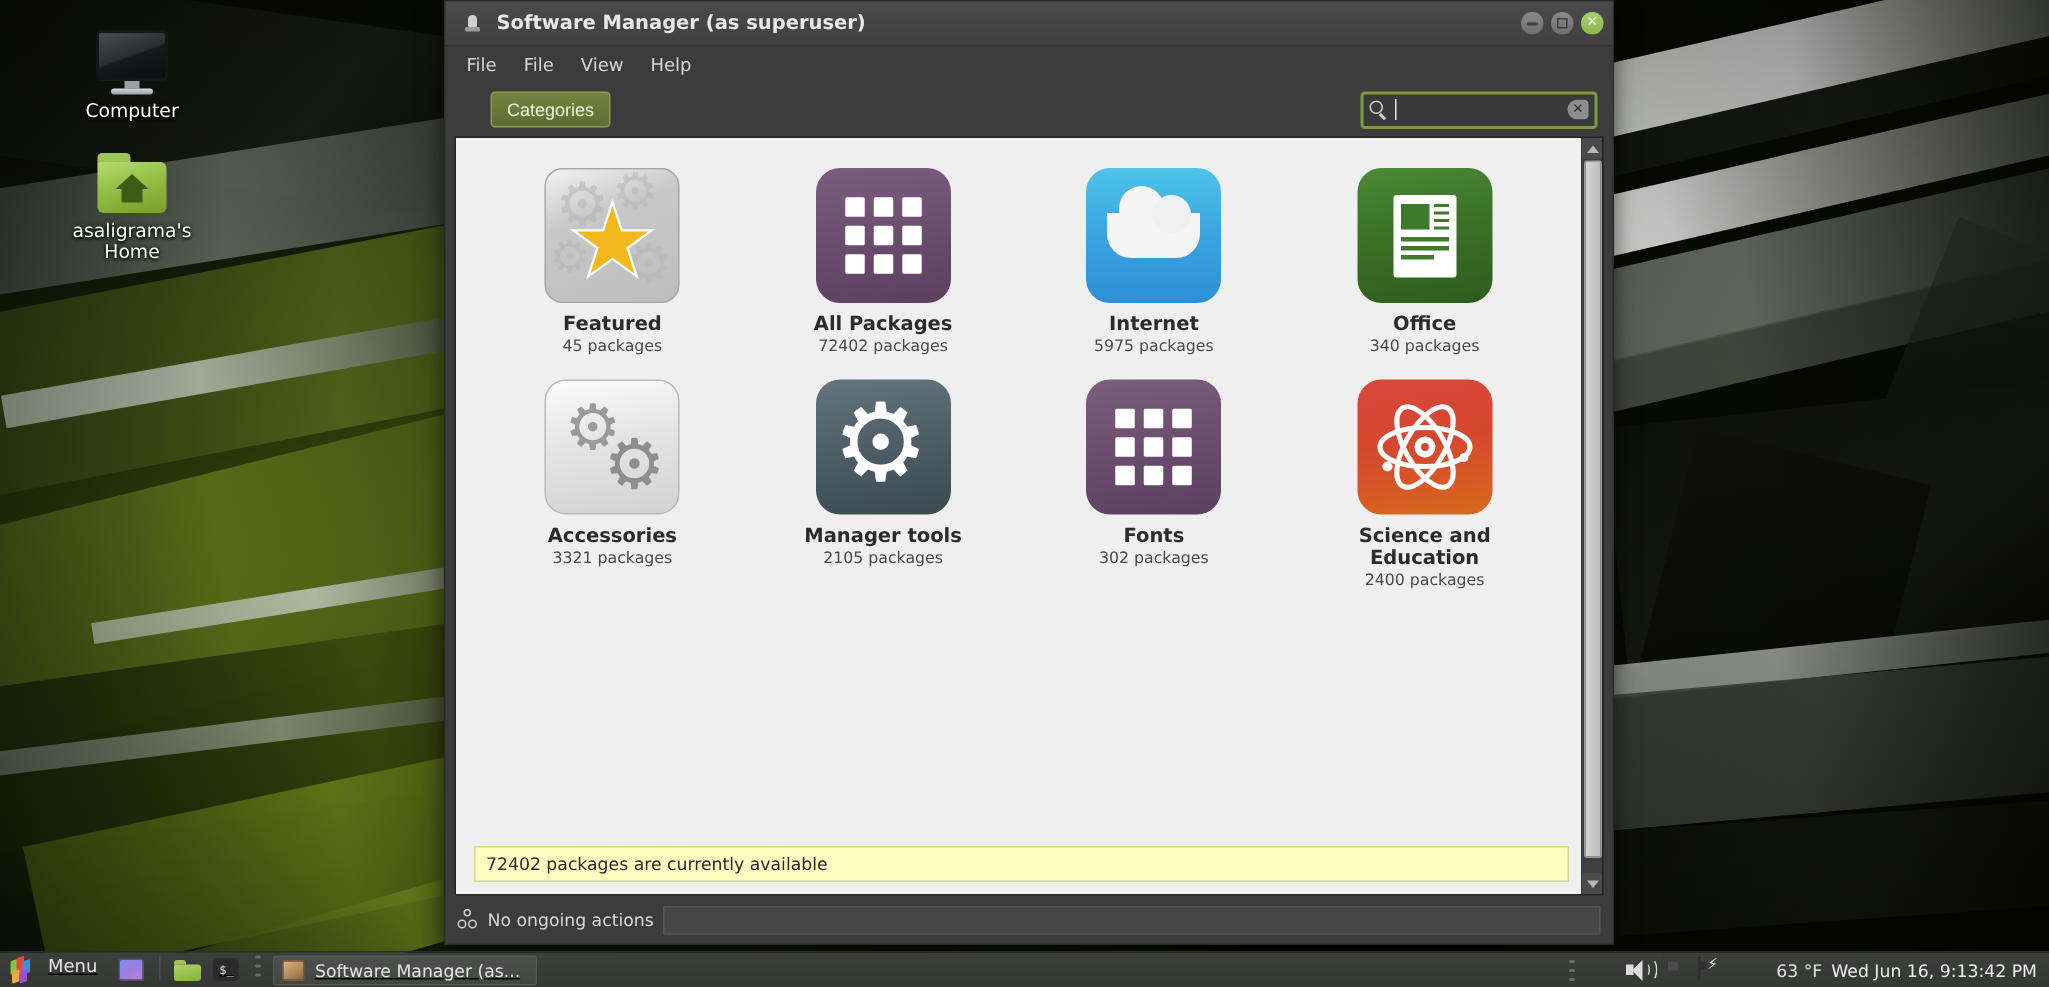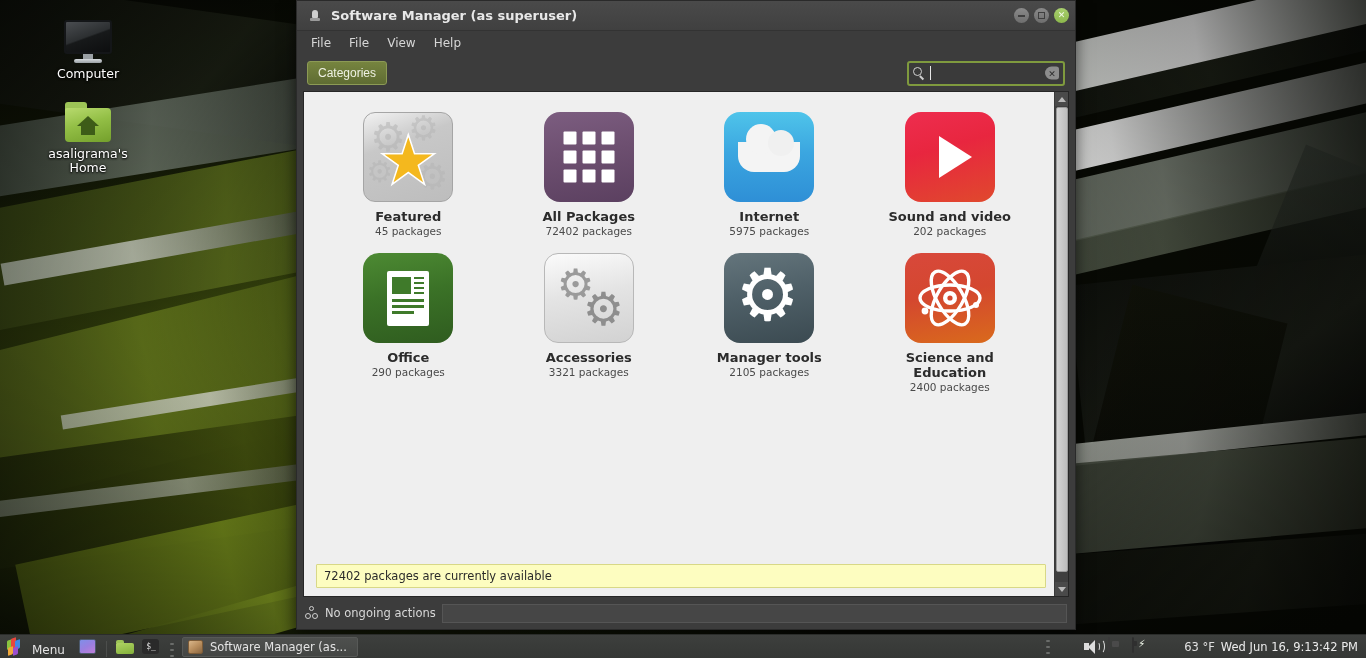--- a/index.html
+++ b/index.html
@@ -142,21 +142,21 @@
   .menubar {
     height: 24px; background: #3c3c3c; display: flex; align-items: center;
     padding-left: 6px; gap: 2px;
   }
   .menubar .mi {
     color: #d6d6d6; font-size: 12px; padding: 3px 8px; cursor: default;
   }
 
   .toolbar {
     height: 36px; background: #3c3c3c; display: flex; align-items: center;
-    padding: 0 10px; justify-content: space-between;
+    padding: 0 10px; justify-content: space-between; margin-left: 20px;
   }
   .cat-btn {
     background: linear-gradient(180deg,#76843f,#5f6c33);
     border: 1px solid #8c9a55; border-radius: 3px;
     color: #eef1e3; font-size: 12px; padding: 4px 10px; cursor: pointer;
   }
   .search-wrap {
     position: relative; width: 158px; height: 25px;
     background: #3a3a3a; border: 2px solid #7f9a3e; border-radius: 3px;
     display: flex; align-items: center; padding: 0 4px;
@@ -320,21 +320,21 @@
     flex: 1 1 auto; height: 19px; background: #464646; border: 1px solid #555;
   }
 
   
   #taskbar {
     position: absolute; left: 0; bottom: 0; width: 1366px; height: 24px;
     background: linear-gradient(180deg,#3d3f3d 0%,#353735 100%);
     border-top: 1px solid #2a2c2a;
     display: flex; align-items: center; z-index: 40;
   }
-  .tb-left { display:flex; align-items:flex-end; gap:4px; padding-left:4px; }
+  .tb-left { display:flex; align-items:flex-start; gap:4px; padding-left:4px;text-decoration:underline; }
   .mint-logo { width: 18px; height: 18px; position: relative; }
   .mint-logo i { position: absolute; display:block; border-radius:1px; }
   .tb-menu-label { color:#e2e2e2; font-size:12px; margin:0 8px 0 2px; }
   .tb-icon-btn {
     width: 22px; height: 20px; display:flex; align-items:center; justify-content:center;
     cursor: pointer;
   }
   .ico-show-desktop { width:17px; height:15px; border:1px solid #4c5a6e;
     background: linear-gradient(150deg,#7f8fe8,#9a7fe0 50%,#c07fd8); border-radius:2px; }
   .ico-folder { width:18px; height:14px; position:relative; }
@@ -537,64 +537,74 @@
           </div>
 
           <div class="cat-cell">
             <div class="cat-ico ic-internet">
               <span class="cloud"></span>
             </div>
             <div class="cat-name">Internet</div>
             <div class="cat-count">5975 packages</div>
           </div>
 
-          <div class="cat-cell">
-            <div class="cat-ico ic-sound">
-              <span class="play"></span>
-            </div>
-            <div class="cat-name">Sound and video</div>
-            <div class="cat-count">202 packages</div>
-          </div>
 
 
           <div class="cat-cell">
             <div class="cat-ico ic-office">
               <span class="doc">
                 <i style="left:5px;top:6px;width:19px;height:17px;"></i>
                 <i style="left:27px;top:6px;width:10px;height:2px;"></i>
                 <i style="left:27px;top:11px;width:10px;height:2px;"></i>
                 <i style="left:27px;top:16px;width:10px;height:2px;"></i>
                 <i style="left:27px;top:21px;width:10px;height:2px;"></i>
                 <i style="left:5px;top:28px;width:32px;height:3px;"></i>
                 <i style="left:5px;top:34px;width:32px;height:3px;"></i>
                 <i style="left:5px;top:40px;width:22px;height:3px;"></i>
               </span>
             </div>
             <div class="cat-name">Office</div>
-            <div class="cat-count">290 packages</div>
+            <div class="cat-count">340 packages</div>
           </div>
 
 
           <div class="cat-cell">
             <div class="cat-ico ic-access">
               <span class="cogc" style="left:12px;top:10px;font-size:42px;color:#9a9a9a;">⚙</span>
               <span class="cogc" style="left:38px;top:32px;font-size:46px;color:#8e8e8e;">⚙</span>
             </div>
             <div class="cat-name">Accessories</div>
             <div class="cat-count">3321 packages</div>
           </div>
 
           <div class="cat-cell">
             <div class="cat-ico ic-system">
               <span class="cogc" style="left:11px;top:6px;font-size:72px;color:#ffffff;">⚙</span>
             </div>
             <div class="cat-name">Manager tools</div>
             <div class="cat-count">2105 packages</div>
           </div>
 
+          <div class="cat-cell">
+            <div class="cat-ico ic-purple">
+              <span class="dots9">
+                  <i></i>
+                  <i></i>
+                  <i></i>
+                  <i></i>
+                  <i></i>
+                  <i></i>
+                  <i></i>
+                  <i></i>
+                  <i></i>
+                </span>
+            </div>
+            <div class="cat-name">Fonts</div>
+            <div class="cat-count">302 packages</div>
+          </div>
 
           <div class="cat-cell">
             <div class="cat-ico ic-science">
               <svg width="90" height="90" viewBox="0 0 90 90" style="position:absolute;left:0;top:0;">
                 <g stroke="#ffffff" stroke-width="3.4" fill="none">
                   <ellipse cx="45" cy="45" rx="30" ry="13"></ellipse>
                   <ellipse cx="45" cy="45" rx="30" ry="13" transform="rotate(60 45 45)"></ellipse>
                   <ellipse cx="45" cy="45" rx="30" ry="13" transform="rotate(120 45 45)"></ellipse>
                 </g>
                 <circle cx="45" cy="45" r="7" fill="#ffffff"></circle>

